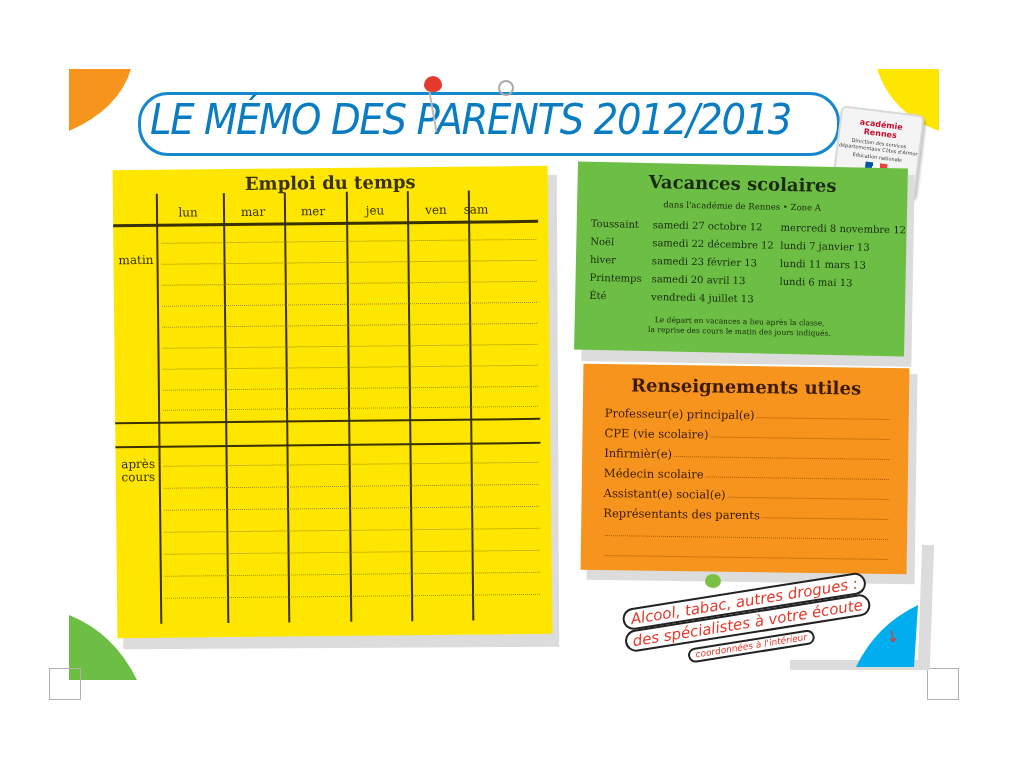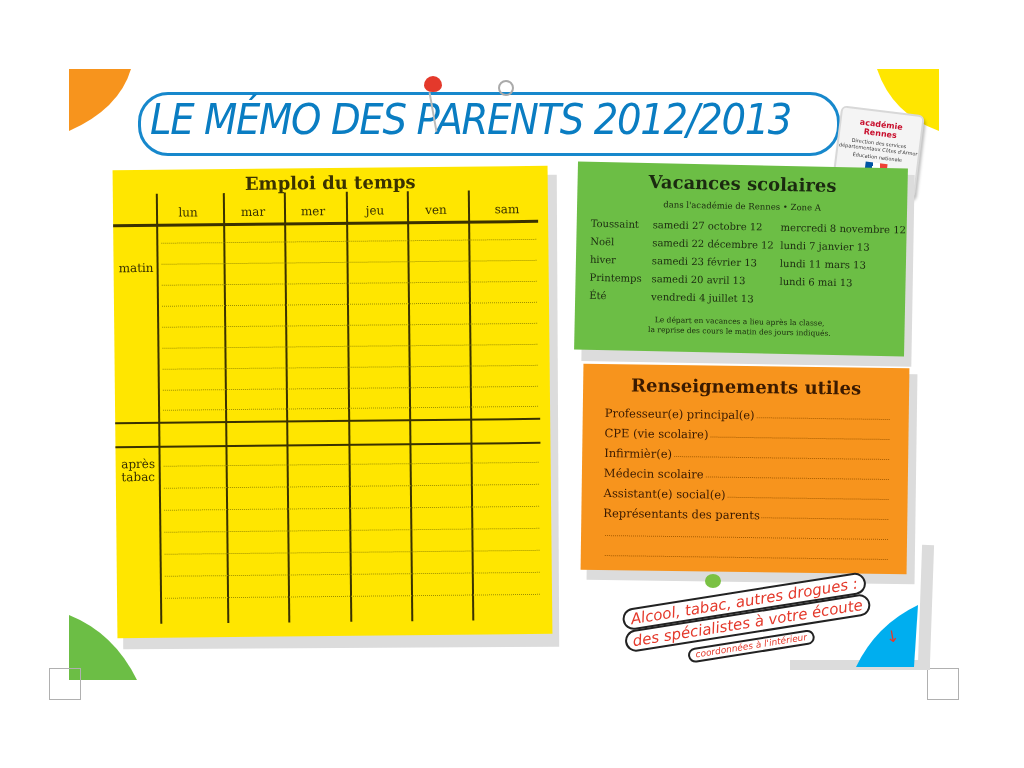--- a/index.html
+++ b/index.html
@@ -79,21 +79,21 @@
 </div>
 
 <div class="abs shadow yellow-shadow"></div>
 <div class="abs yellow">
   <h2>Emploi du temps</h2>
   <span class="day" style="left:45px;">lun</span>
   <span class="day" style="left:110px;">mar</span>
   <span class="day" style="left:170px;">mer</span>
   <span class="day" style="left:232px;">jeu</span>
   <span class="day" style="left:293px;">ven</span>
-  <span class="day" style="left:364px;">sam</span>
+  <span class="day" style="left:333px;">sam</span>
 
   <div class="vline" style="left:43px;"></div>
   <div class="vline" style="left:110px;"></div>
   <div class="vline" style="left:171px;"></div>
   <div class="vline" style="left:233px;"></div>
   <div class="vline" style="left:294px;"></div>
   <div class="vline" style="left:355px;"></div>
 
   <div class="hline-thick" style="top:54px;height:3px;"></div>
   <div class="hline-thick" style="top:252px;"></div>
@@ -110,24 +110,24 @@
   <div class="dotline" style="top:240px;"></div>
 
   <div class="dotline" style="top:296px;"></div>
   <div class="dotline" style="top:318px;"></div>
   <div class="dotline" style="top:340px;"></div>
   <div class="dotline" style="top:362px;"></div>
   <div class="dotline" style="top:384px;"></div>
   <div class="dotline" style="top:406px;"></div>
   <div class="dotline" style="top:428px;"></div>
 
-  <div class="rowlabel" style="top:92px;">matin</div>
+  <div class="rowlabel" style="top:84px;">matin</div>
   <div class="rowlabel" style="top:288px;">
     <span>après</span><br>
-    <span>tabac</span>
+    <span>cours</span>
   </div>
 </div>
 
 <div class="abs shadow green-shadow"></div>
 <div class="abs green">
   <h2>Vacances scolaires</h2>
   <div class="sub">dans l'académie de Rennes • Zone A</div>
   <div class="vac-row" style="top:56px;">
     <span class="n">Toussaint</span>
     <span class="s">samedi 27 octobre 12</span>

